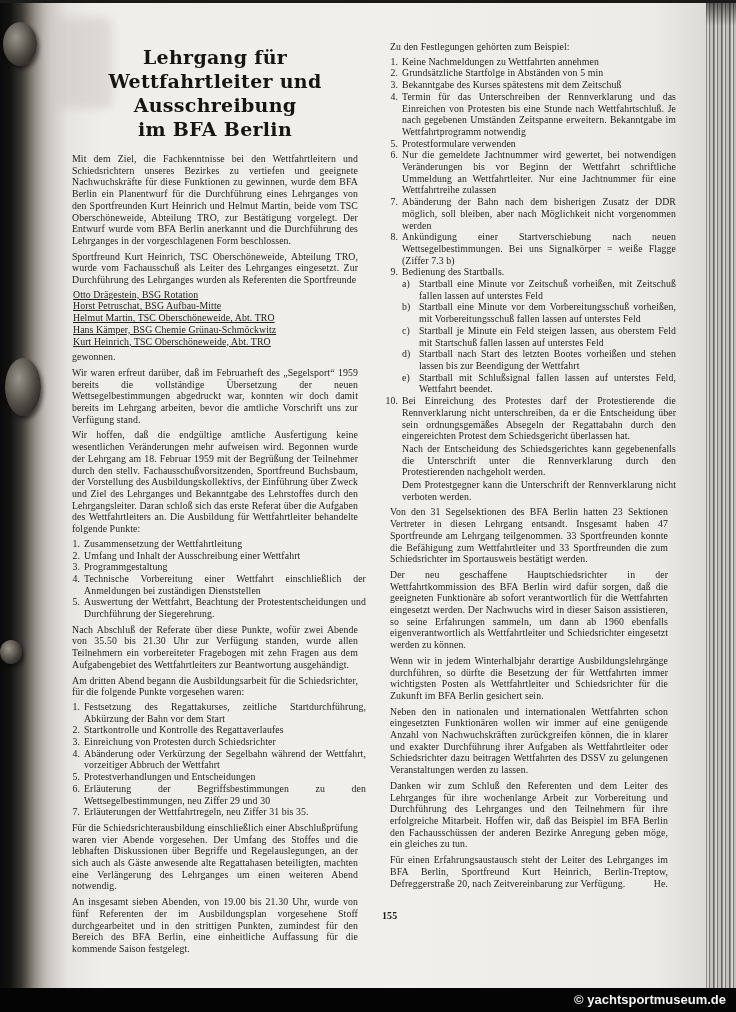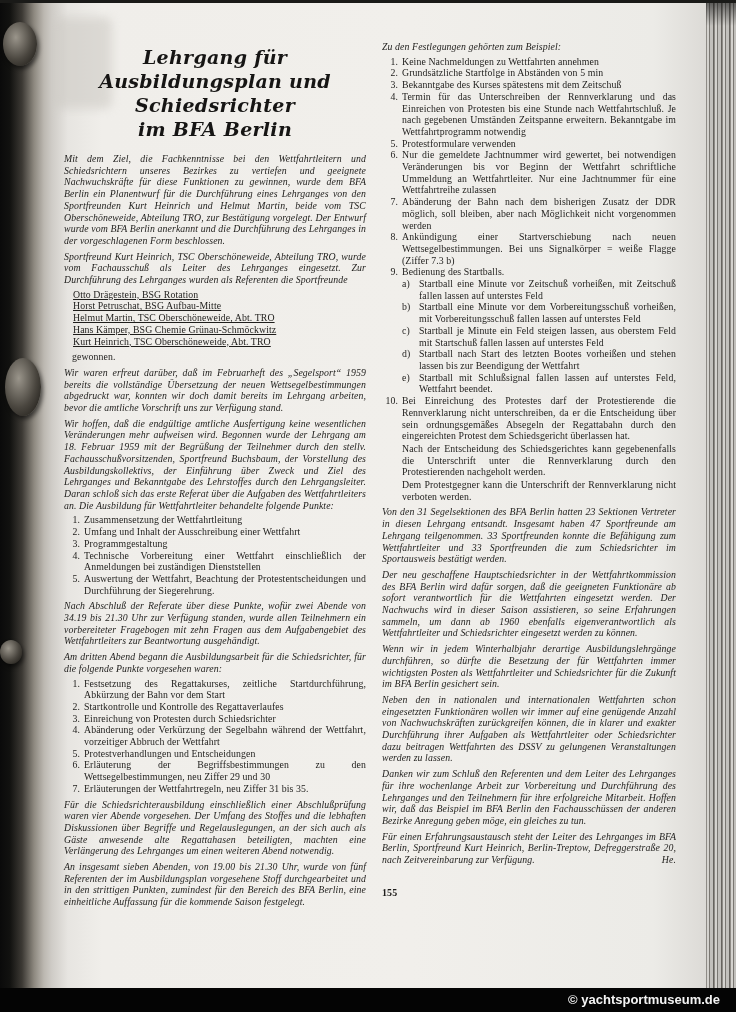--- a/index.html
+++ b/index.html
@@ -20,33 +20,33 @@
   .ring2{left:5px;top:358px;width:36px;height:58px;}
   .ring3{left:0;top:640px;width:22px;height:24px;}
   
   .fore-edge{position:absolute;right:0;top:0;bottom:24px;width:30px;
     background:
       linear-gradient(180deg,rgba(20,20,20,.65) 0,rgba(20,20,20,0) 26px),
       repeating-linear-gradient(90deg,#8e8b86 0 1px,#d4d2ce 1px 3px,#7a7772 3px 4px,#c2c0bc 4px 7px,#66635e 7px 8px);}
   
   .wm-bar{position:absolute;left:0;right:0;bottom:0;height:24px;background:#040404;
     color:#f4f4f4;font-family:"Liberation Sans","DejaVu Sans",sans-serif;font-size:13px;
-    font-weight:bold;line-height:24px;text-align:right;padding-right:16px;box-sizing:border-box;}
+    font-weight:bold;line-height:24px;text-align:right;padding-right:10px;box-sizing:border-box;}
   
   .ghost{position:absolute;left:2px;top:14px;width:58px;height:92px;background:#cbc8c2;
     border-radius:8px;filter:blur(5px);opacity:.55;}
   
   .content{position:absolute;left:12px;top:38px;width:612px;display:flex;gap:16px;
     color:#1e1d1b;}
   .col{font-size:9.8px;line-height:11.7px;letter-spacing:.1px;}
   .col.left{width:302px;flex:none;}
   .col.right{width:294px;flex:none;}
-  .title{font-family:"DejaVu Serif","Liberation Serif",serif;font-style:italic;font-weight:600;
+  .title{font-family:"DejaVu Serif","Liberation Serif",serif;font-weight:600;
     font-size:19px;line-height:24px;text-align:center;letter-spacing:.3px;margin:4px 0 12px;color:#161514;}
-  .para{text-align:justify;margin:4px 0 0;font-style:italic;}
+  .para{text-align:justify;margin:4px 8px 0;}
   .para:first-child{margin-top:0;}
   .plain{margin:4px 8px 0;}
   .ref-list{padding-left:9px;margin:3px 0 0;text-decoration:underline;}
   .ref-list div{line-height:11.7px;}
   .nlist{margin:3px 0 0;}
   .nrow{display:flex;margin:0;}
   .nnum{flex:none;width:16px;text-align:right;padding-right:4px;}
   .ntext{flex:1;text-align:justify;}
   .sublist{margin:0;}
   .subrow{display:flex;}
@@ -67,21 +67,21 @@
   </div>
 
   <div class="page">
     <div class="ghost"></div>
 
     <div class="content">
 
       <div class="col left">
         <div class="title">
           <div>Lehrgang für</div>
-          <div>Ausbildungsplan und Schiedsrichter</div>
+          <div>Wettfahrtleiter und Ausschreibung</div>
           <div>im BFA Berlin</div>
         </div>
 
         <p class="para">Mit dem Ziel, die Fachkenntnisse bei den Wettfahrtleitern und Schiedsrichtern unseres Bezirkes zu vertiefen und geeignete Nachwuchskräfte für diese Funktionen zu gewinnen, wurde dem BFA Berlin ein Planentwurf für die Durchführung eines Lehrganges von den Sportfreunden Kurt Heinrich und Helmut Martin, beide vom TSC Oberschöneweide, Abteilung TRO, zur Bestätigung vorgelegt. Der Entwurf wurde vom BFA Berlin anerkannt und die Durchführung des Lehrganges in der vorgeschlagenen Form beschlossen.</p>
         <p class="para">Sportfreund Kurt Heinrich, TSC Oberschöneweide, Abteilung TRO, wurde vom Fachausschuß als Leiter des Lehrganges eingesetzt. Zur Durchführung des Lehrganges wurden als Referenten die Sportfreunde</p>
 
         <div class="ref-list">
           <div>Otto Drägestein, BSG Rotation</div>
           <div>Horst Petruschat, BSG Aufbau-Mitte</div>
           <div>Helmut Martin, TSC Oberschöneweide, Abt. TRO</div>
@@ -109,21 +109,21 @@
           <div class="nrow">
             <span class="nnum">4.</span>
             <span class="ntext">Technische Vorbereitung einer Wettfahrt einschließlich der Anmeldungen bei zuständigen Dienststellen</span>
             </div>
           <div class="nrow">
             <span class="nnum">5.</span>
             <span class="ntext">Auswertung der Wettfahrt, Beachtung der Protestentscheidungen und Durchführung der Siegerehrung.</span>
             </div>
         </div>
 
-        <p class="para">Nach Abschluß der Referate über diese Punkte, wofür zwei Abende von 34.19 bis 21.30 Uhr zur Verfügung standen, wurde allen Teilnehmern ein vorbereiteter Fragebogen mit zehn Fragen aus dem Aufgabengebiet des Wettfahrtleiters zur Beantwortung ausgehändigt.</p>
+        <p class="para">Nach Abschluß der Referate über diese Punkte, wofür zwei Abende von 35.50 bis 21.30 Uhr zur Verfügung standen, wurde allen Teilnehmern ein vorbereiteter Fragebogen mit zehn Fragen aus dem Aufgabengebiet des Wettfahrtleiters zur Beantwortung ausgehändigt.</p>
         <p class="para">Am dritten Abend begann die Ausbildungsarbeit für die Schiedsrichter, für die folgende Punkte vorgesehen waren:</p>
 
         <div class="nlist">
           <div class="nrow">
             <span class="nnum">1.</span>
             <span class="ntext">Festsetzung des Regattakurses, zeitliche Startdurchführung, Abkürzung der Bahn vor dem Start</span>
             </div>
           <div class="nrow">
             <span class="nnum">2.</span>
             <span class="ntext">Startkontrolle und Kontrolle des Regattaverlaufes</span>

